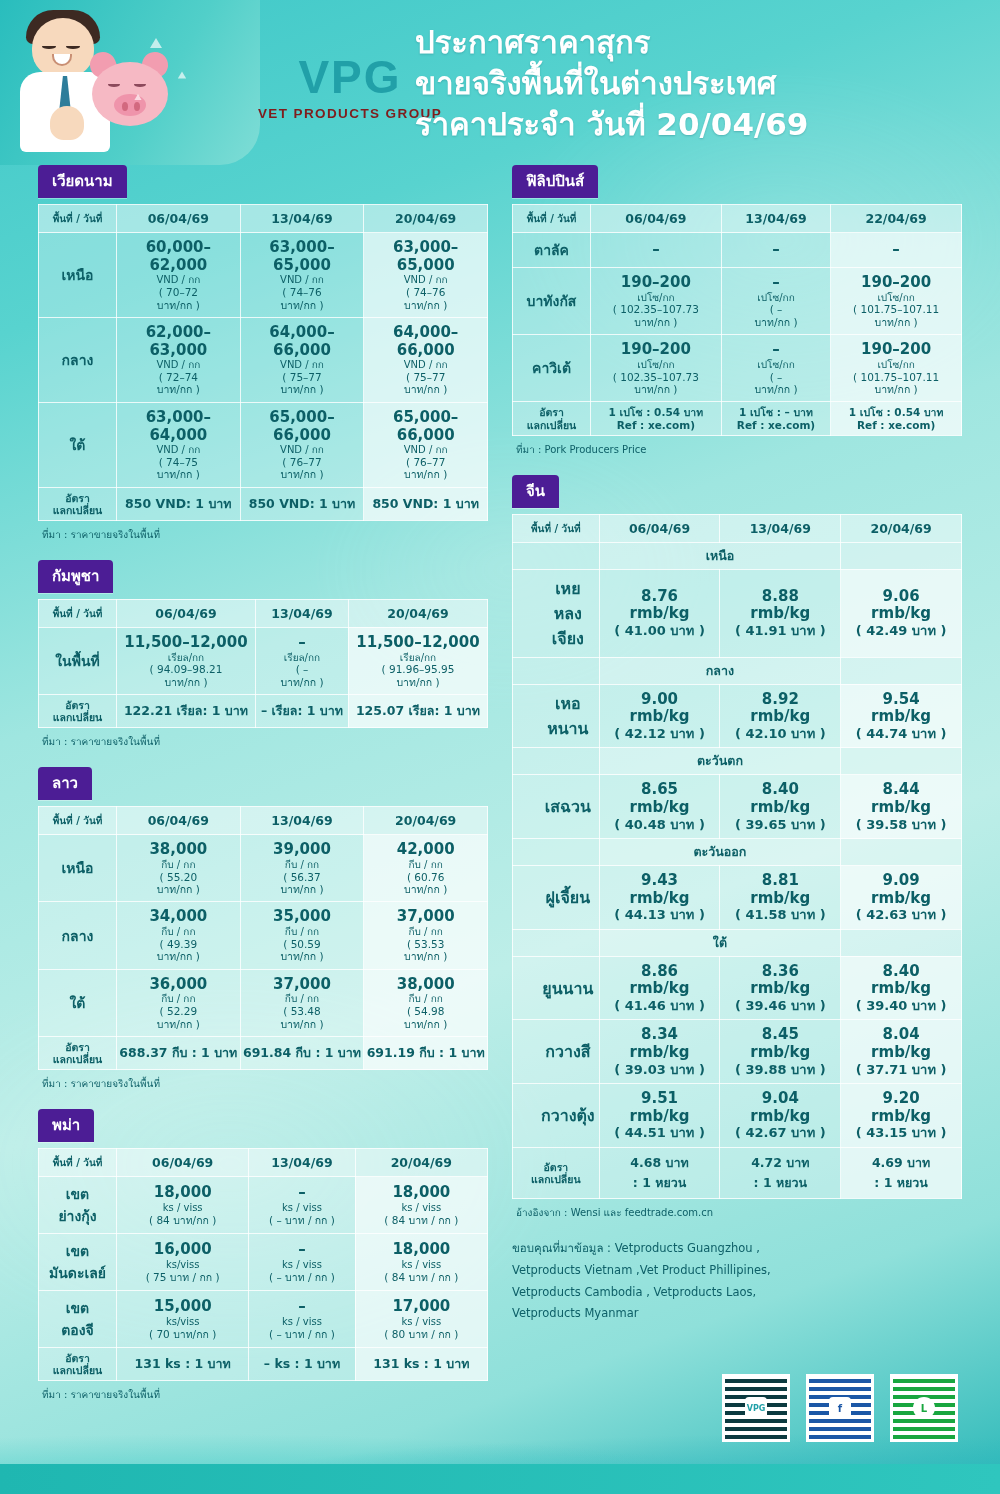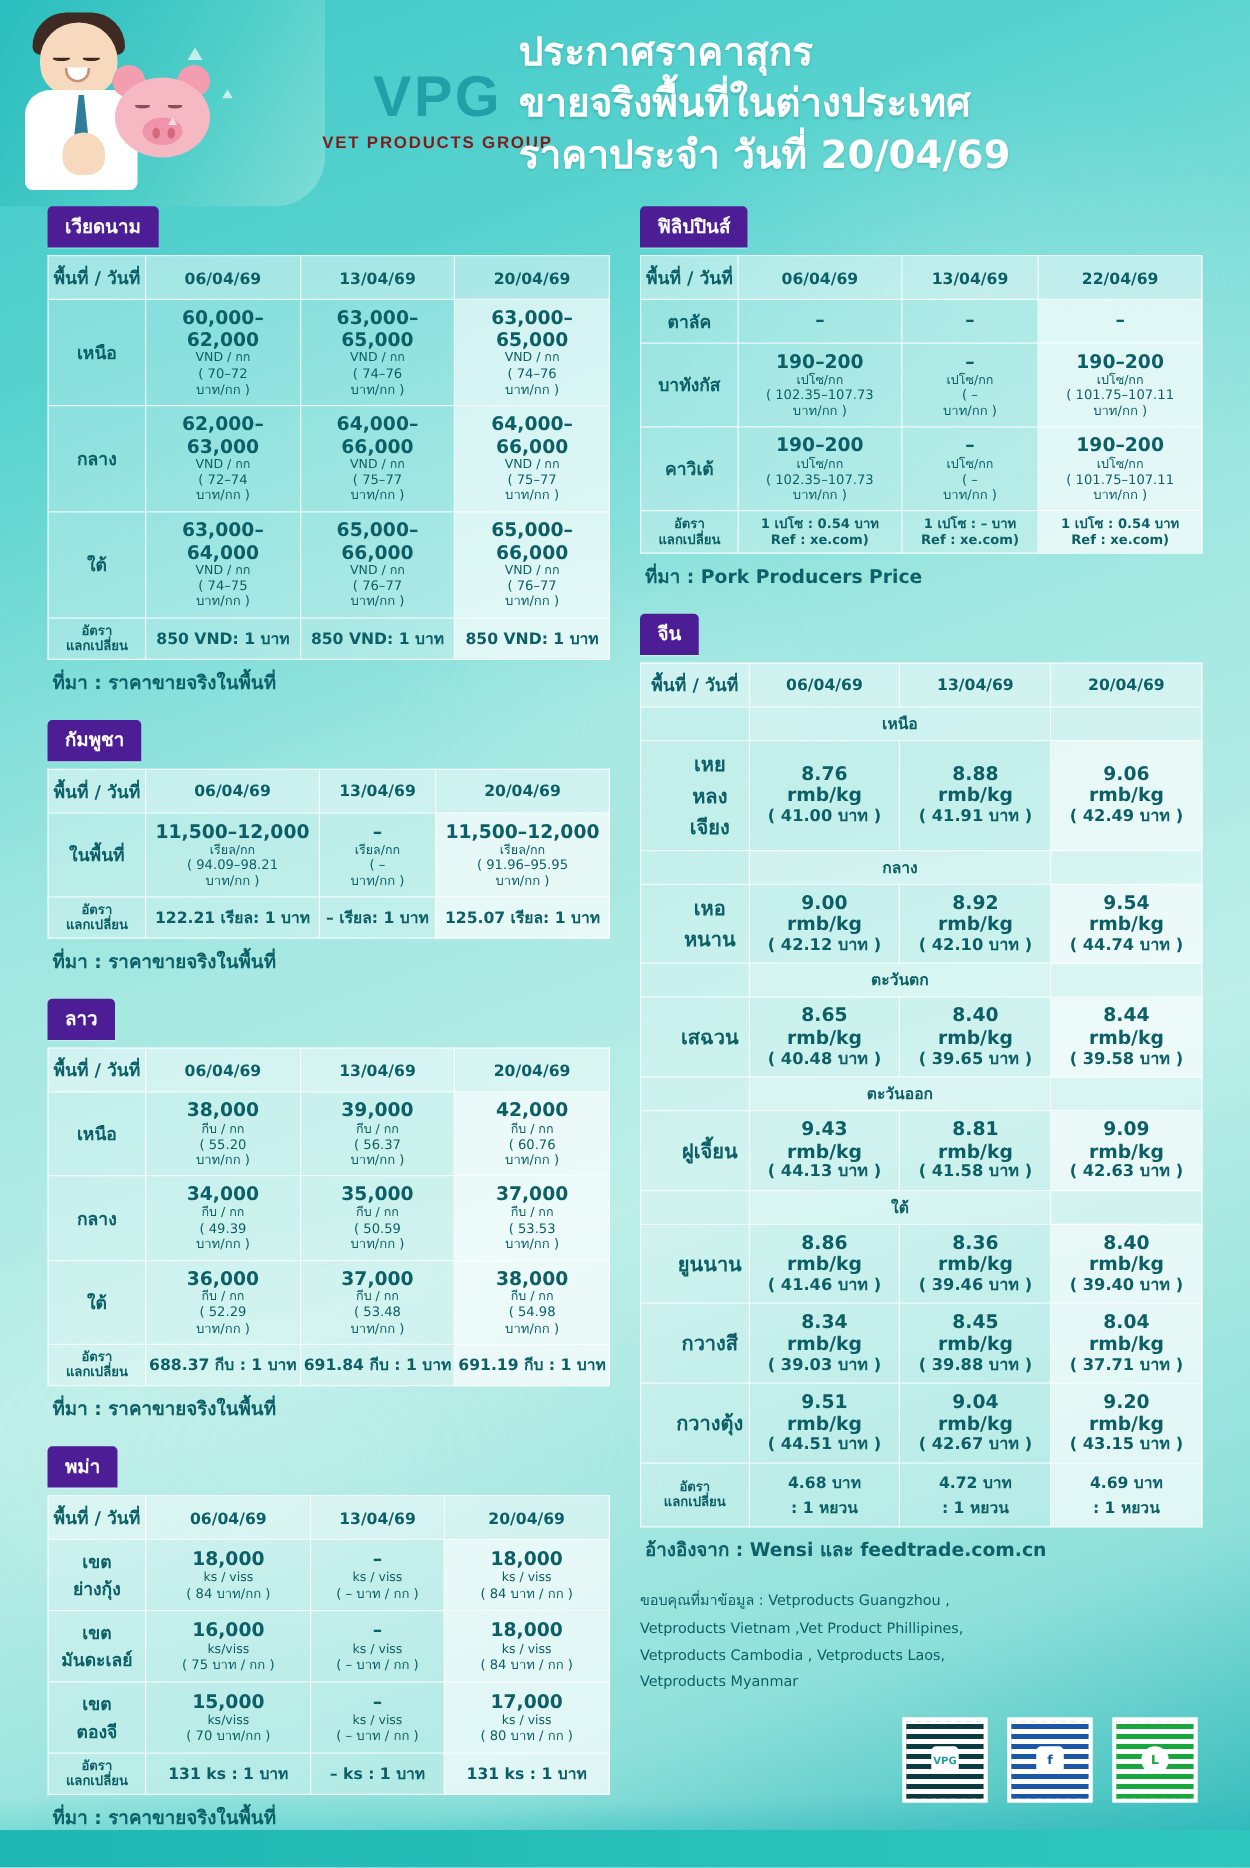--- a/index.html
+++ b/index.html
@@ -64,30 +64,30 @@
   .col { width:470px; }
 
   .country-tag {
     display:inline-block; background:#4c1d95; color:#fff; font-size:15px; font-weight:bold;
     padding:4px 14px 5px; border-radius:4px 4px 0 0; margin-bottom:6px;
     box-shadow:0 1px 0 #ffffff55;
   }
   .tbl { width:100%; border-collapse:collapse; background:rgba(255,255,255,.30); }
   .tbl td, .tbl th { border:1px solid #ffffffcc; text-align:center; vertical-align:middle; color:#0c5f66; }
   .tbl th { font-size:12.5px; font-weight:bold; padding:6px 2px; background:rgba(255,255,255,.25); }
-  .tbl .hl { font-size:14px; }
+  .tbl .hl { font-size:10px; }
   .region { font-size:14px; font-weight:bold; padding:6px 4px; width:78px; }
   .cell { padding:6px 3px; line-height:1.18; }
   .cell .big { font-size:15px; font-weight:bold; }
   .cell .unit { font-size:10px; }
   .cell .conv { font-size:10.5px; }
   .rate-lbl { font-size:10.5px; font-weight:bold; line-height:1.15; padding:4px 2px;}
   .rate-val { font-size:12.5px; font-weight:bold; padding:5px 2px;margin-left:20px; }
   .hi-col { background:rgba(255,255,255,.60); }
-  .src { font-size:15px; color:#0e6068; margin:6px 0 18px 4px;font-weight:bold; }
+  .src { font-size:10px; color:#0e6068; margin:6px 0 18px 4px; }
   .subhdr { font-size:12.5px; font-weight:bold; padding:3px; background:rgba(255,255,255,.22); }
   .cn .cell .big { font-size:15px; }
   .cn .cell .conv { font-size:13px; font-weight:bold; }
   .cn .region { font-size:16px;padding-left:28px; }
 
   .credits { margin-top:10px; font-size:11.5px; line-height:1.9; color:#0e6068; }
   .qrs { position:absolute; right:42px; bottom:52px; display:flex; gap:16px; }
   .qr { width:68px; height:68px; background:
       repeating-linear-gradient(0deg,#0b3a40 0 4px,#ffffff 4px 8px),
       repeating-linear-gradient(90deg,#0b3a40 0 4px,#ffffff00 4px 8px);

